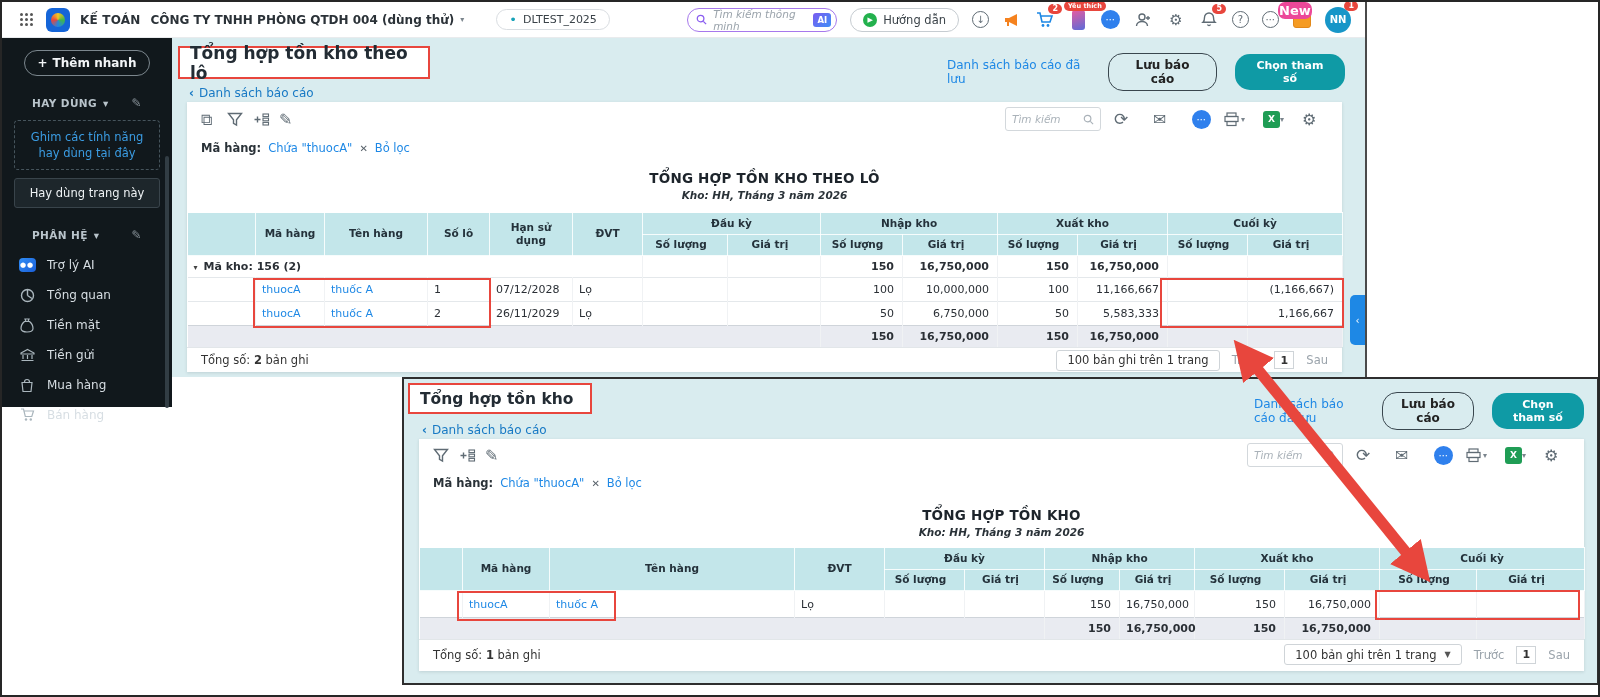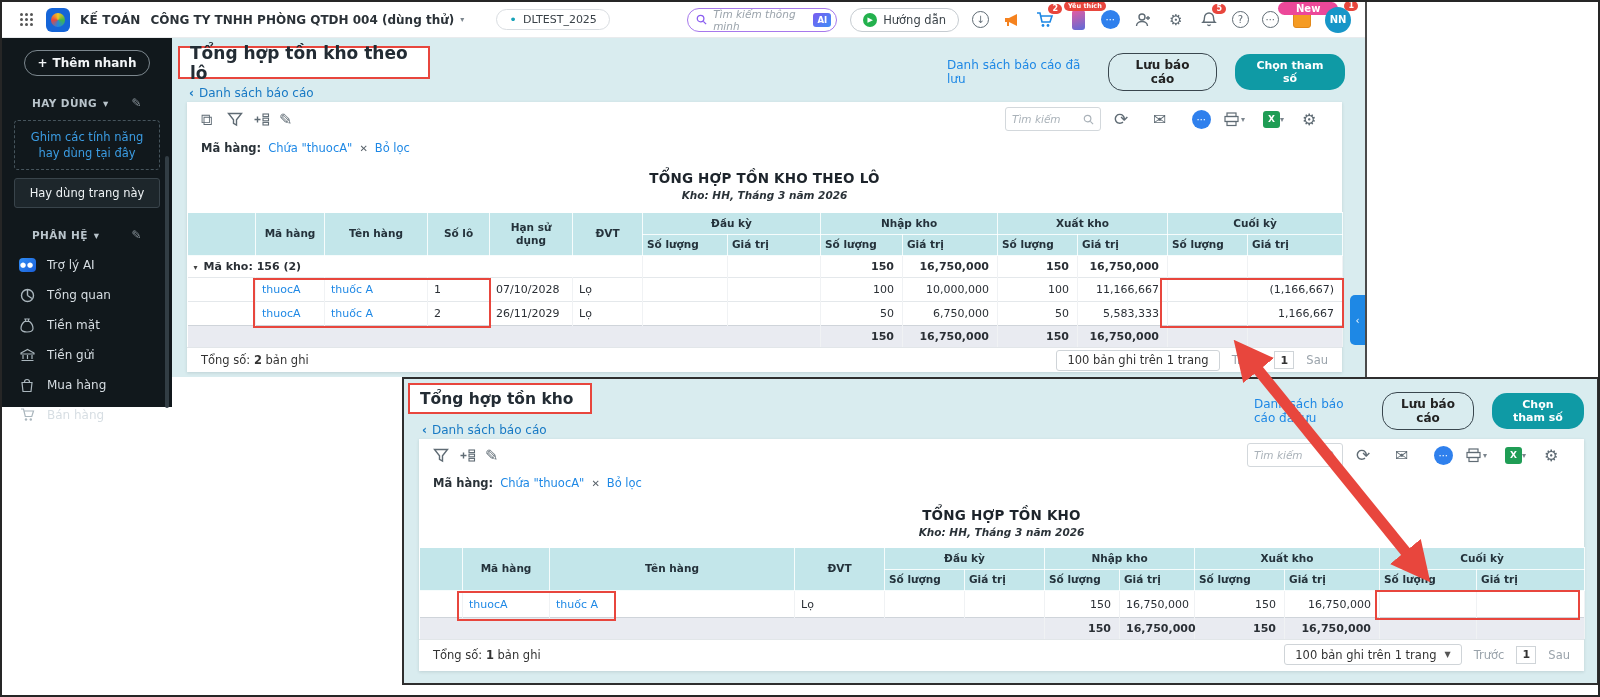--- a/index.html
+++ b/index.html
@@ -18,21 +18,21 @@
 .smart-search{display:flex;align-items:center;gap:6px;width:150px;height:24px;border:1.5px solid #a678ec;border-radius:13px;padding:0 5px 0 8px;background:#fff}
 .smart-search .ph{font-size:10.5px;font-style:italic;color:#9aa3ab;flex:1}
 .ai-badge{font-size:8.5px;font-weight:bold;color:#fff;background:linear-gradient(135deg,#7b5cf0,#3e8ef7);border-radius:3px;padding:2px 4px}
 .guide-pill{display:flex;align-items:center;gap:6px;height:24px;border:1px solid #c6ccd1;border-radius:13px;padding:0 12px;font-size:11.5px;color:#3a4248;background:#fff}
 .play-circ{width:14px;height:14px;border-radius:50%;background:#23b14d;color:#fff;font-size:7px;display:flex;align-items:center;justify-content:center}
 .tbicon{position:relative;width:20px;height:20px;display:flex;align-items:center;justify-content:center;color:#5f6b74;font-size:15px}
 .badge{position:absolute;top:-6px;right:-7px;background:#e8463d;color:#fff;font-size:8px;font-weight:bold;border-radius:8px;padding:1px 4px;line-height:1.1}
 .fav-flag{position:absolute;top:-9px;left:-4px;background:#e8463d;color:#fff;font-size:6.5px;font-weight:bold;border-radius:6px;padding:1px 4px;white-space:nowrap}
 .phone-ico{width:13px;height:20px;border-radius:3px;background:linear-gradient(160deg,#e85ba0,#5b6bd8)}
 .avatar{position:relative;width:26px;height:26px;border-radius:50%;background:#1796c8;color:#fff;font-size:10px;font-weight:bold;display:flex;align-items:center;justify-content:center}
-.new-flag{position:absolute;top:-8px;left:-14px;background:#ec4899;color:#fff;font-size:10px;font-weight:bold;border-radius:7px;padding:1px 18px}
+.new-flag{position:absolute;top:-8px;left:-14px;background:#ec4899;color:#fff;font-size:13px;font-weight:bold;border-radius:7px;padding:1px 1px}
 .gift-ico{width:18px;height:16px;border-radius:3px;background:#f59b23;border:1px solid #e2881a}
 .circ{border:1.3px solid #5f6b74;border-radius:50%;width:17px;height:17px;display:flex;align-items:center;justify-content:center;font-size:10px}
 
 .sidebar{position:absolute;left:0;top:36px;width:170px;height:369px;background:#11181c;z-index:2;color:#d7dee3}
 .quick-add{margin:12px auto 0;width:126px;height:26px;border:1.3px solid #7c878e;border-radius:14px;display:flex;align-items:center;justify-content:center;gap:5px;font-size:12px;font-weight:bold;color:#f2f5f7}
 .side-scroll{position:absolute;right:3px;top:118px;width:4px;height:252px;border-radius:2px;background:#323d44}
 .sec-head{display:flex;align-items:center;gap:6px;padding:0 30px;margin-top:20px;font-size:10.5px;font-weight:bold;color:#b9c4cb;letter-spacing:.4px}
 .sec-head .pencil{margin-left:auto;color:#8a949b;font-size:12px}
 .pin-box{margin:10px 12px 0;border:1px dashed #46545c;border-radius:4px;padding:8px 10px;font-size:11.5px;color:#3b9de4;text-align:center;line-height:1.4}
 .fav-btn{margin:8px 12px 0;height:30px;background:#1d262b;border:1px solid #39444b;border-radius:3px;display:flex;align-items:center;justify-content:center;font-size:11.5px;color:#eef2f4}
@@ -59,21 +59,21 @@
 .filter-row{display:flex;align-items:center;gap:7px;padding:0 14px;font-size:11.5px}
 .filter-row .lbl{color:#2a3238;font-weight:bold}
 .filter-row .chip{color:#1e88e5}
 .filter-row .x{color:#57616a;font-size:10px}
 .filter-row .clear{color:#1e88e5}
 .rpt-titleblock{text-align:center}
 .rpt-title{font-size:13.5px;font-weight:bold;color:#1d242b;letter-spacing:.2px}
 .rpt-sub{font-size:10.5px;font-weight:bold;font-style:italic;color:#2a3238;margin-top:3px}
 table.rpt{border-collapse:collapse;table-layout:fixed;width:100%}
 .rpt th{background:#c3e6ea;font-size:10.5px;font-weight:bold;color:#24323b;border:1px solid rgba(255,255,255,.85);padding:2px 4px;line-height:1.25}
-.rpt th.num{text-align:left;padding-right:12px}
+.rpt th.num{text-align:center;padding-right:12px}
 .rpt td{font-size:11px;color:#2a2f35;padding:4px 6px;border-right:1px solid #f0f2f4;background:#fff}
 .rpt tr.data td{border-top:1px solid #e4e8eb}
 .rpt td.num{text-align:right;padding-right:8px}
 .rpt td.link{color:#1e88e5}
 .rpt tr.group td{font-weight:bold;border-top:1px solid #d8dde1}
 .rpt tr.total td{background:#e9ebf1;font-weight:bold;border-top:1px solid #cfd4da}
 .caret{font-size:8px;color:#444;margin-right:6px}
 .neg{color:#e53935}
 .card-footer{display:flex;align-items:center;padding:0 14px;border-top:1px solid #e2e6e9;font-size:11.5px;color:#333}
 .pg{margin-left:auto;display:flex;align-items:center;gap:12px}
@@ -374,21 +374,21 @@
           <td class="num">150</td>
           <td class="num">16,750,000</td>
           <td></td>
             <td></td>
         </tr>
         <tr class="data" style="height:24px">
           <td></td>
           <td class="link">thuocA</td>
           <td class="link">thuốc A</td>
           <td>1</td>
-          <td>07/10/2028</td>
+          <td>07/12/2028</td>
           <td>Lọ</td>
           <td></td>
             <td></td>
           <td class="num">100</td>
           <td class="num">10,000,000</td>
           <td class="num">100</td>
           <td class="num">11,166,667</td>
           <td></td>
           <td class="num neg">(1,166,667)</td>
         </tr>

